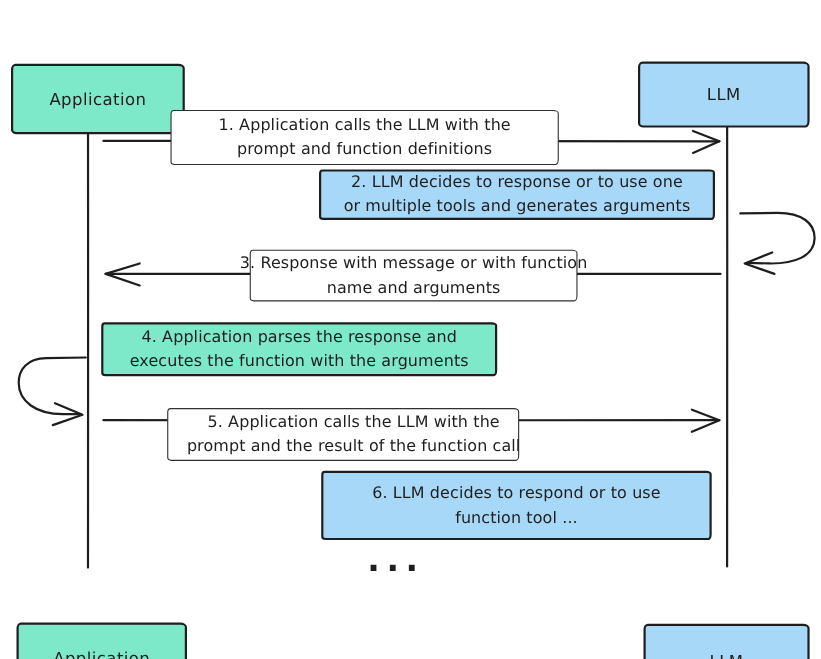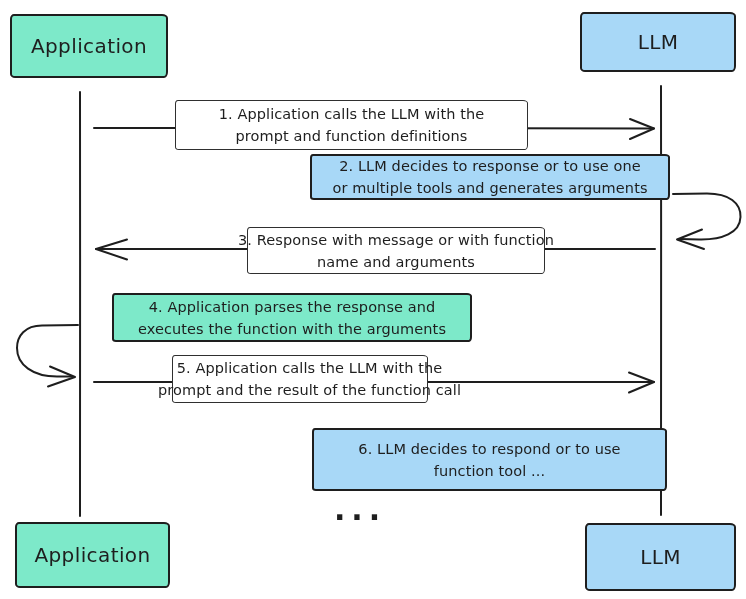--- a/index.html
+++ b/index.html
@@ -14,44 +14,43 @@
   .wires{position:absolute;left:0;top:0;width:746px;height:599px;}
   .box{
     position:absolute;
     display:flex;flex-direction:column;align-items:center;justify-content:center;
     text-align:center;box-sizing:border-box;
     background:#fff;
   }
   .actor{
     border:2.5px solid var(--stroke,#1e1e1e);
     border-radius:4px 6px 4px 5px/5px 4px 6px 4px;
-    font-size:20px;letter-spacing:.4px;
+    font-size:15px;letter-spacing:.4px;margin-top:44px;
   }
   .msg{
     font-size:14.5px;line-height:22px;letter-spacing:.1px;
     border:1.6px solid #2f2f2f;
     border-radius:3px 5px 3px 4px/4px 3px 5px 3px;
-    margin-left:20px;
   }
   .msg.colored{border-width:2.4px;border-color:var(--stroke,#1e1e1e);}
   .msg .line{white-space:nowrap;}
   .fill-green{background:var(--actor-green,#7de9c9);}
   .fill-blue{background:var(--actor-blue,#a8d8f7);}
   .fill-white{background:#ffffff;}
   
   .actor-top-app{left:10px;top:14px;width:158px;height:64px;}
   .actor-top-llm{left:580px;top:12px;width:156px;height:60px;}
   .actor-bottom-app{left:15px;top:522px;width:155px;height:66px;}
   .actor-bottom-llm{left:585px;top:523px;width:151px;height:68px;}
   
   .step-1{left:155px;top:100px;width:353px;height:50px;}
   .step-2{left:290px;top:154px;width:360px;height:46px;}
   .step-3{left:227px;top:227px;width:298px;height:47px;text-align:center;}
   .step-4{left:92px;top:293px;width:360px;height:49px;}
-  .step-5{left:152px;top:355px;width:256px;height:48px;padding-left:19px;}
+  .step-5{left:152px;top:371px;width:320px;height:48px;padding-left:19px;}
   .step-6{left:292px;top:428px;width:355px;height:63px;}
   .ellipsis{
     position:absolute;left:328px;top:492px;width:64px;
     text-align:center;font-size:30px;font-weight:bold;letter-spacing:6px;
     color:var(--stroke,#1e1e1e);
   }
 </style>
 </head>
 <body>
 

